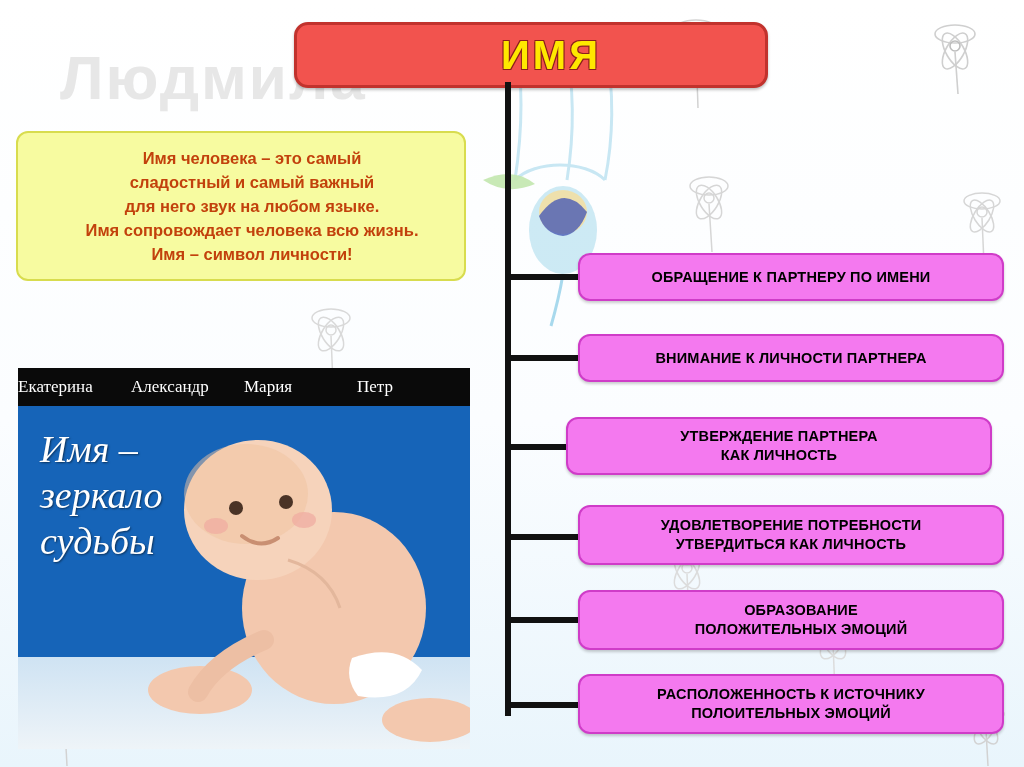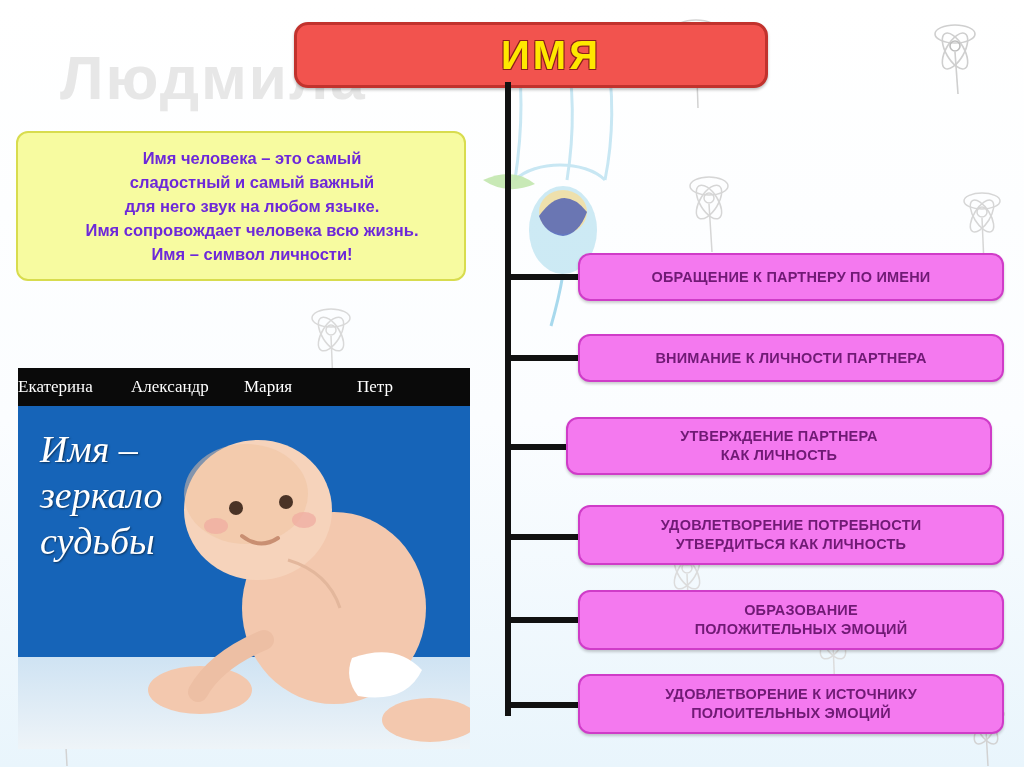--- a/index.html
+++ b/index.html
@@ -77,21 +77,21 @@
     border: 2px solid #d8dc4e;
     border-radius: 12px;
     display: flex;
     flex-direction: column;
     align-items: center;
     justify-content: center;
     padding: 4px 10px;
     box-sizing: border-box;
   }
   .note-box .line {
-    color: #6d28d9;
+    color: #c2410c;
     font-size: 16.5px;
     font-weight: bold;
     line-height: 24px;
     text-align: center;
     white-space: nowrap;
     margin-left: 22px;
   }
 
   
   .photo {
@@ -156,21 +156,21 @@
     border-radius: 12px;
     box-shadow: 0 2px 3px rgba(0,0,0,.2);
     display: flex;
     align-items: center;
     justify-content: center;
     text-align: center;
     box-sizing: border-box;
     padding: 3px 8px;
   }
   .item .label {
-    color: #701a75;
+    color: #000000;
     font-size: 14.5px;
     font-weight: bold;
     line-height: 19px;
     letter-spacing: .2px;
   }
 </style>
 </head>
 <body>
 
 <div id="slide">
@@ -371,17 +371,17 @@
   </div>
   <div class="item" style="left:578px;top:505px;width:426px;height:60px;">
     <span class="label" style="white-space:pre-line;">УДОВЛЕТВОРЕНИЕ ПОТРЕБНОСТИ
 УТВЕРДИТЬСЯ КАК ЛИЧНОСТЬ</span>
   </div>
   <div class="item" style="left:578px;top:590px;width:426px;height:60px;padding-left:28px;">
     <span class="label" style="white-space:pre-line;">ОБРАЗОВАНИЕ
 ПОЛОЖИТЕЛЬНЫХ ЭМОЦИЙ</span>
   </div>
   <div class="item" style="left:578px;top:674px;width:426px;height:60px;">
-    <span class="label" style="white-space:pre-line;">УДОВЛЕТВОРЕНИЕ К ИСТОЧНИКУ
+    <span class="label" style="white-space:pre-line;">РАСПОЛОЖЕННОСТЬ К ИСТОЧНИКУ
 ПОЛОИТЕЛЬНЫХ ЭМОЦИЙ</span>
   </div>
 
 </div>
 
 </body></html>

